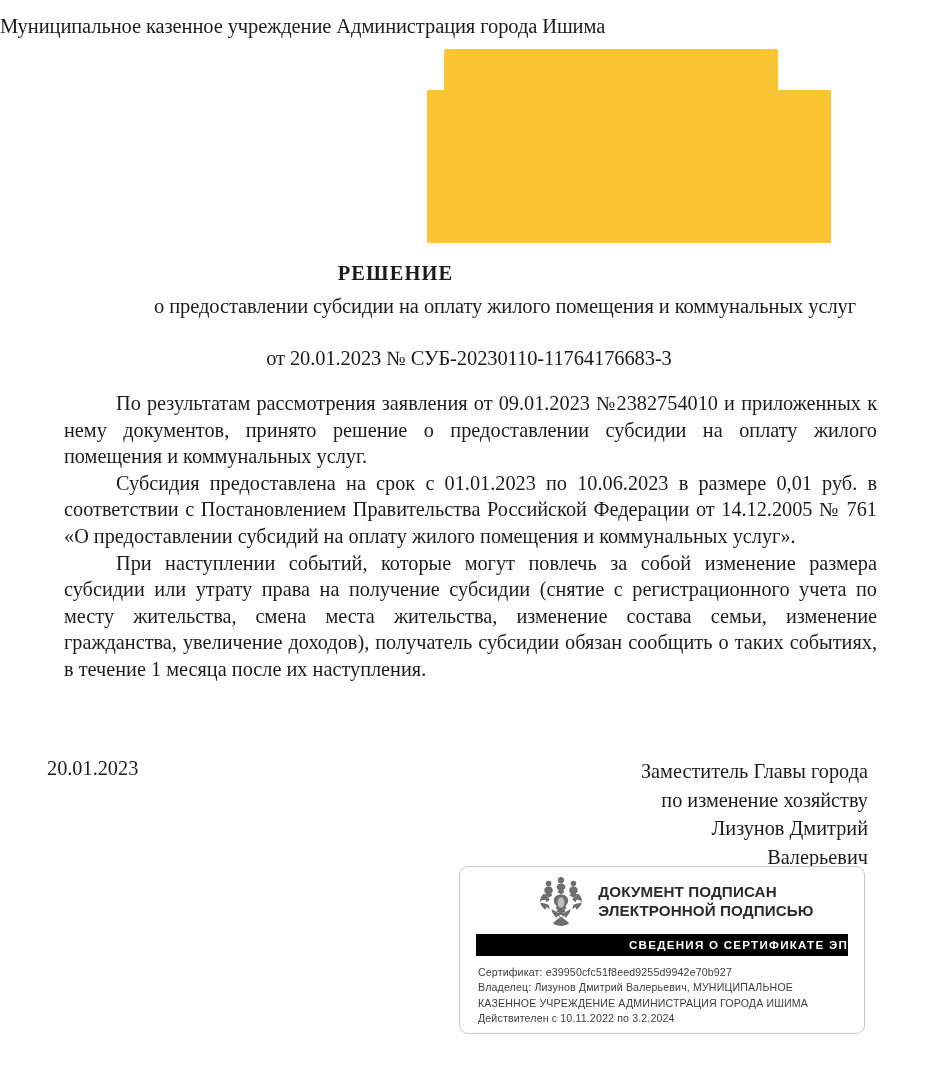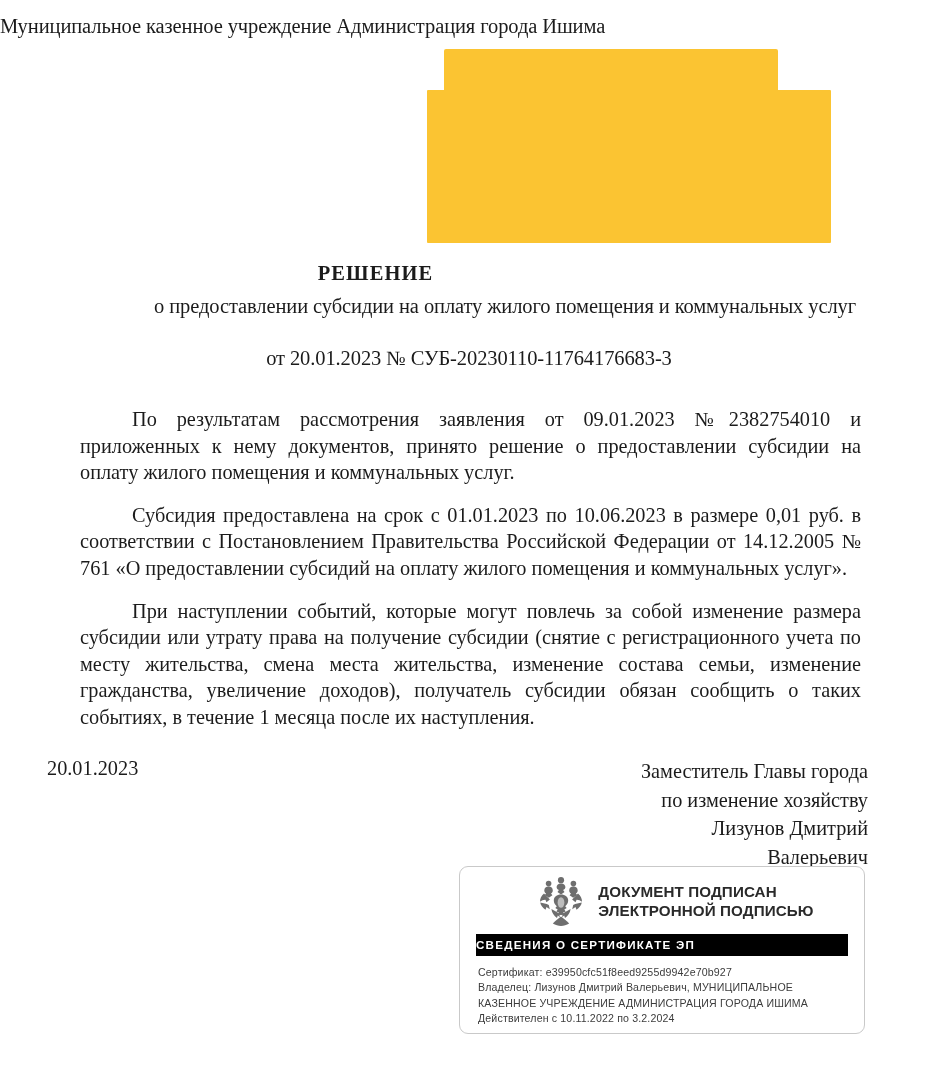--- a/index.html
+++ b/index.html
@@ -59,20 +59,21 @@
   
   .doc-title {
     position: absolute;
     top: 262px;
     left: 0;
     width: 751px;
     text-align: center;
     font-size: 20.5px;
     font-weight: bold;
     letter-spacing: 1.1px;
+    padding-left: 20px;
   }
   .doc-subtitle {
     position: absolute;
     top: 295px;
     left: 0;
     width: 938px;
     text-align: center;
     font-size: 20.5px;
     letter-spacing: -0.1px;
     padding-left: 36px;
@@ -92,21 +93,21 @@
     position: absolute;
     top: 390px;
     left: 64px;
     width: 813px;
     font-size: 20.3px;
     line-height: 26.6px;
     text-align: justify;
     text-justify: inter-word;
   }
   .body-text p {
-    margin: 16px;
+    margin: 0;
     text-indent: 52px;
   }
 
   
   .sign-date {
     position: absolute;
     top: 757px;
     left: 47px;
     font-size: 20.3px;
   }
@@ -151,21 +152,21 @@
     font-size: 15.2px;
     font-weight: bold;
     line-height: 19px;
     color: #2a2a2a;
     letter-spacing: 0.1px;
   }
   .stamp-bar {
     margin: 4px 16px 0 16px;
     background: #000000;
     color: #ffffff;
-    text-align: left;
+    text-align: right;
     font-size: 11.6px;
     font-weight: bold;
     letter-spacing: 1.25px;
     padding: 5px 0 5px 0;
     line-height: 12px;
   }
   .stamp-details {
     padding: 9px 0 0 18px;
     font-size: 10.6px;
     line-height: 15.4px;

